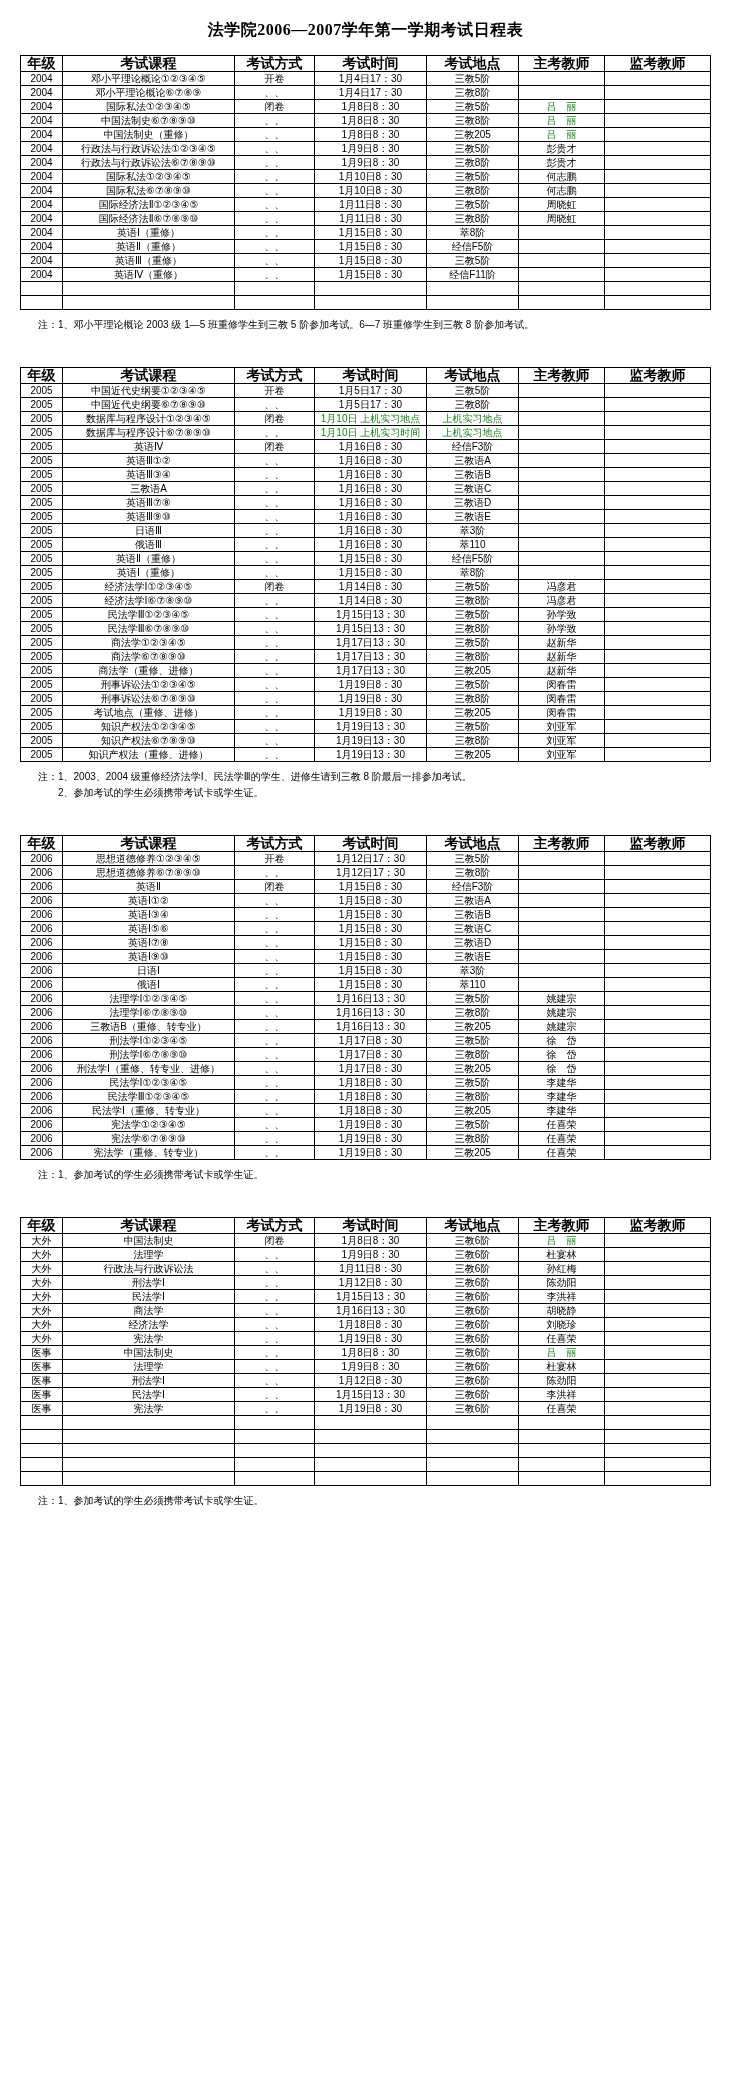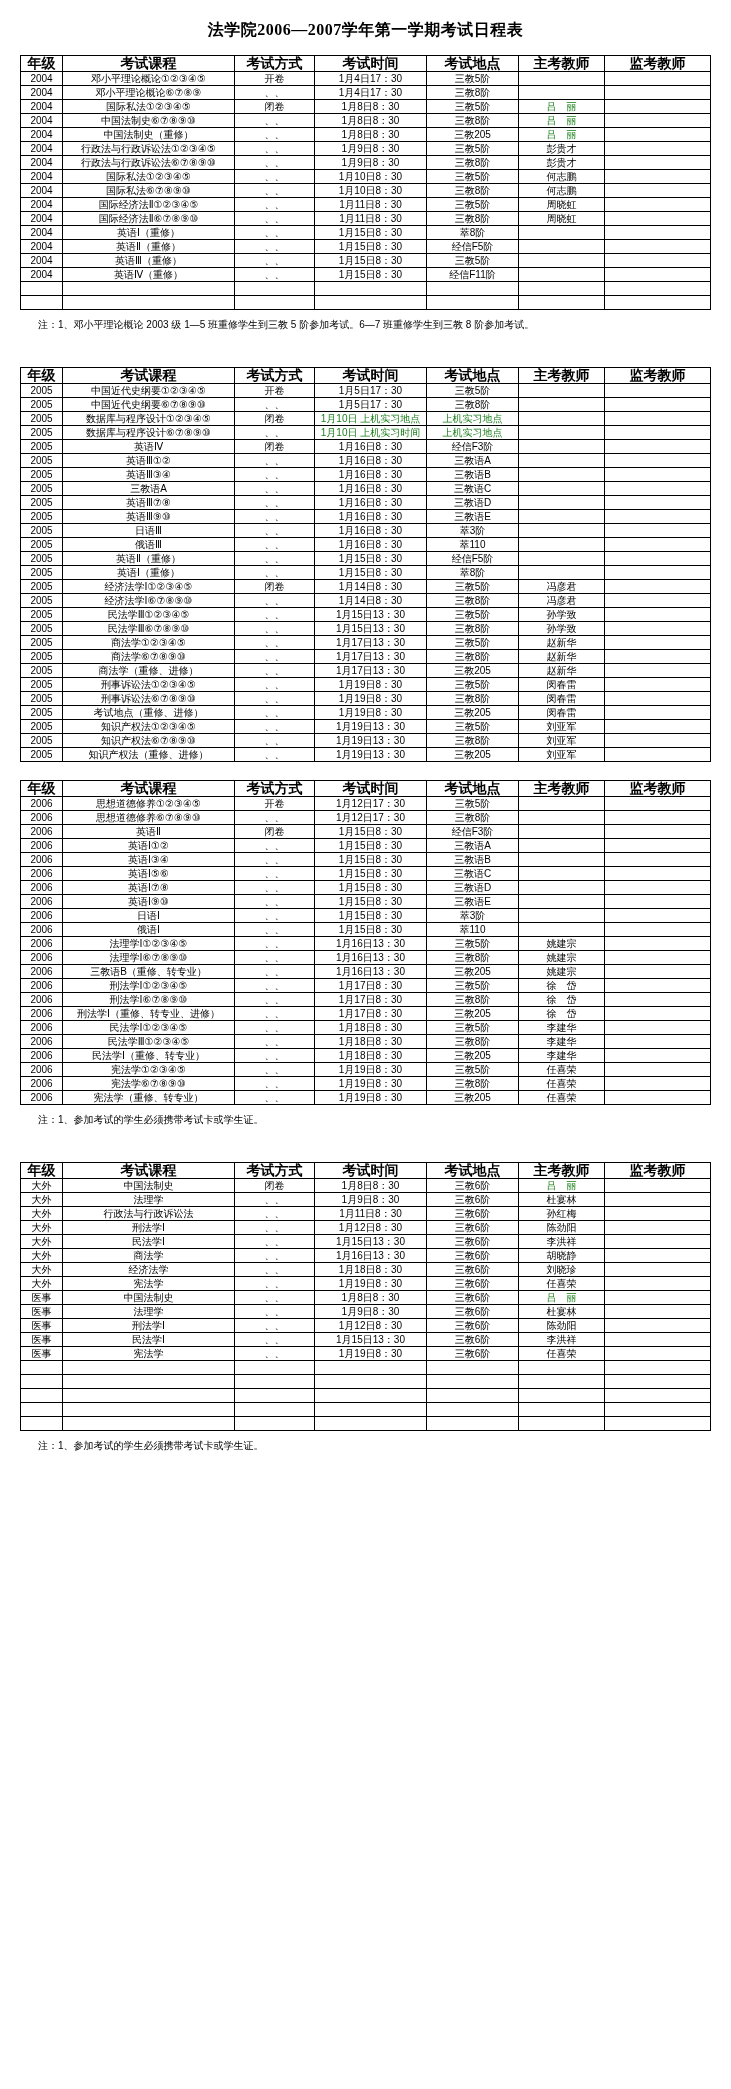--- a/index.html
+++ b/index.html
@@ -507,20 +507,24 @@
             <td>2005</td>
             <td class="course">知识产权法（重修、进修）</td>
             <td>、、</td>
             <td>1月19日13：30</td>
             <td>三教205</td>
             <td>刘亚军</td>
             <td></td>
           </tr>
         </tbody>
       </table>
+      <div class="notes">
+        <div>注：1、2003、2004 级重修经济法学Ⅰ、民法学Ⅲ的学生、进修生请到三教 8 阶最后一排参加考试。</div>
+        <div>　　2、参加考试的学生必须携带考试卡或学生证。</div>
+      </div>
       <div class="gap"></div>
       <table class="sched">
         <colgroup>
           <col class="c-year">
           <col class="c-course">
           <col class="c-mode">
           <col class="c-time">
           <col class="c-place">
           <col class="c-main">
           <col class="c-sup">

